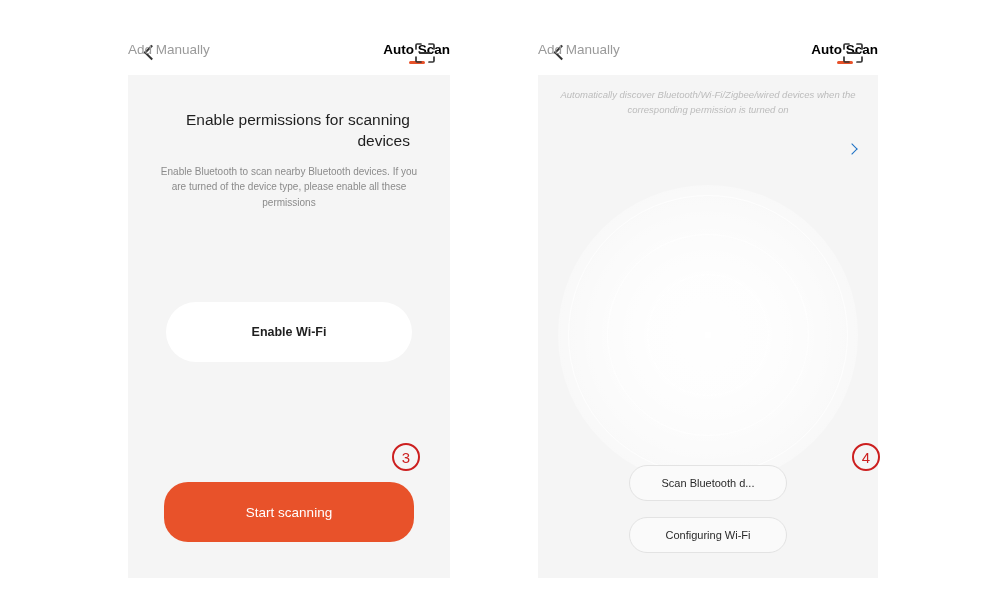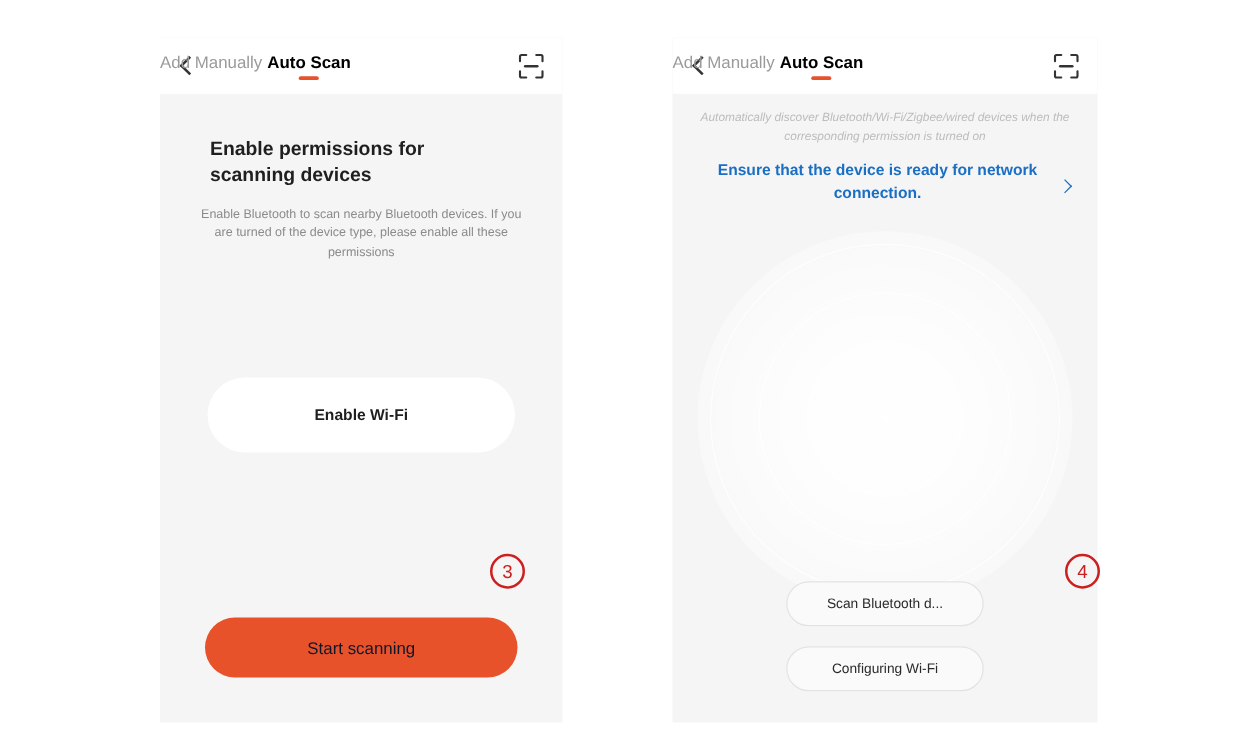--- a/index.html
+++ b/index.html
@@ -51,21 +51,21 @@
     width: 9px; height: 9px;
     border-left: 2px solid #333;
     border-bottom: 2px solid #333;
     transform: rotate(45deg);
     margin-left: 3px;
   }
   .hdr-tabs {
     position: absolute;
     left: 0; right: 0;
     display: flex;
-    justify-content: flex-start;
+    justify-content: space-between;
     align-items: center;
     gap: 4px;
   }
   .tab {
     font-size: 13.5px;
     color: #9a9a9a;
     position: relative;
     padding-bottom: 7px;
     white-space: nowrap;
   }
@@ -96,23 +96,23 @@
   
   .body {
     position: relative;
     height: calc(100% - 45px);
   }
 
   .p1-title {
     margin: 0;
     padding: 35px 40px 0 40px;
     font-size: 15.5px;
-    font-weight: bold;
+    font-weight: normal;
     color: #1f1f1f;
-    text-align: left;
+    text-align: right;
     line-height: 1.35;
   }
   .p1-desc {
     margin: 0;
     padding: 12px 28px 0 28px;
     font-size: 10px;
     color: #8b8b8b;
     text-align: center;
     line-height: 1.55;
   }
@@ -134,27 +134,27 @@
     font-weight: bold;
     color: #1f1f1f;
     margin-bottom: 22px;
   }
 
   .cta {
     position: absolute;
     left: 36px;
     right: 36px;
     bottom: 36px;
-    height: 48px;
+    height: 60px;
     background: #e8522a;
     border-radius: 24px;
     display: flex;
     align-items: center;
     justify-content: center;
-    color: #0f172a;
+    color: #ffffff;
     font-size: 13.5px;
   }
 
   
   .p2-desc {
     margin: 0;
     padding: 12px 18px 0 18px;
     font-size: 9.5px;
     color: #bcbcbc;
     text-align: center;
@@ -313,21 +313,20 @@
           <path d="M6.2 11 H15.8" stroke-width="2.1"></path>
         </svg>
       </div>
     </div>
 
     <div class="body">
 
       <p class="p2-desc">Automatically discover Bluetooth/Wi-Fi/Zigbee/wired devices when the corresponding permission is turned on</p>
 
       <div class="p2-link-wrap">
-        <p class="p2-link">Ensure that the device is ready for network connection.</p>
         <span class="p2-link-chev"></span>
       </div>
 
       <div class="radar">
         <span class="radar-ring r3"></span>
         <span class="radar-ring r2"></span>
         <span class="radar-ring r1"></span>
         <span class="radar-dot"></span>
       </div>
 

